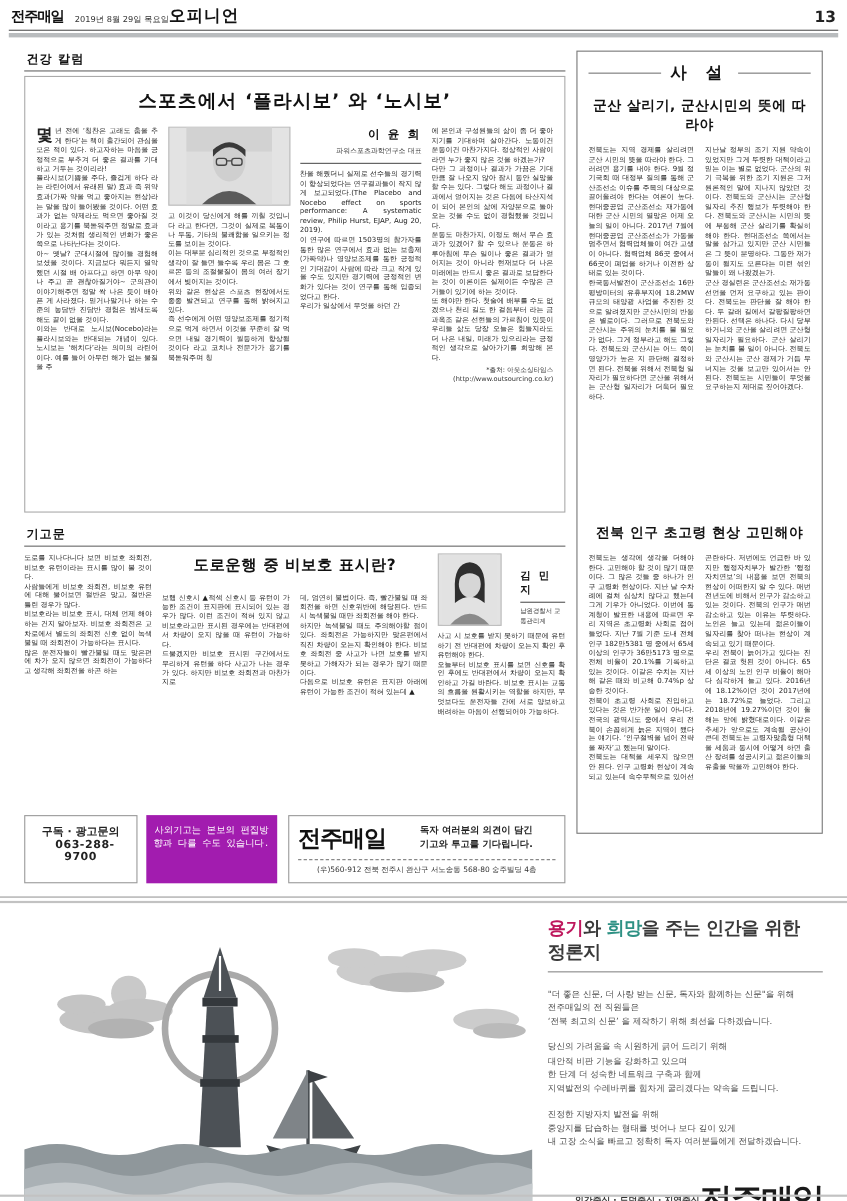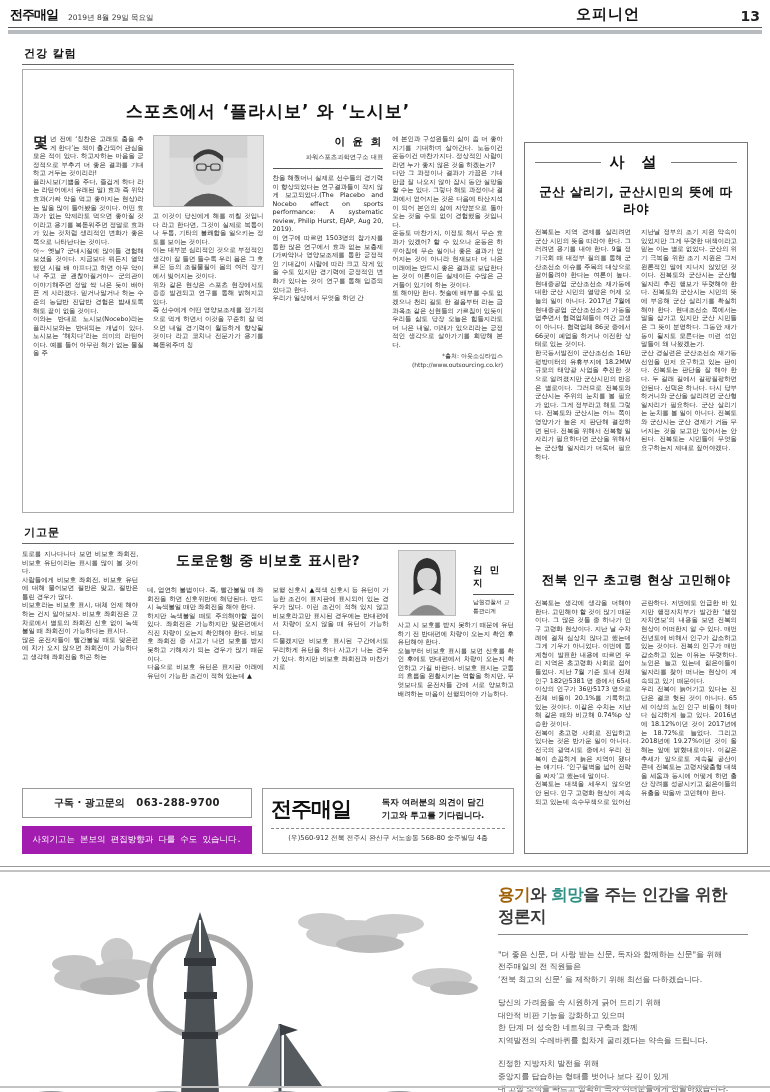--- a/index.html
+++ b/index.html
@@ -3,33 +3,33 @@
 <meta charset="utf-8">
 <style>
   html,body{margin:0;padding:0;background:#e9e9e9;}
   .page{width:770px;height:1092px;background:#ffffff;position:relative;overflow:hidden;
         font-family:"DejaVu Sans","Liberation Sans",sans-serif;color:#222;box-sizing:border-box;}
   .pre{white-space:pre-line;}
   
   .hdr{display:flex;align-items:flex-end;padding:4px 10px 2px 10px;height:20px;}
   .hdr .brand{font-size:13px;font-weight:bold;letter-spacing:-1px;color:#111;}
   .hdr .date{font-size:7.5px;color:#333;margin-left:10px;padding-bottom:1px;}
-  .hdr .section{flex:1;text-align:right;font-size:15px;font-weight:bold;letter-spacing:1px;color:#111;}
+  .hdr .section{flex:1;text-align:left;font-size:15px;font-weight:bold;letter-spacing:1px;color:#111;}
   .hdr .pageno{font-size:14px;font-weight:bold;color:#222;width:120px;text-align:right;}
   .hdr-rule{margin:1px 8px 0 8px;border-top:1px solid #555;}
   .hdr-band{margin:2px 8px 0 8px;height:4px;background:#b9bcbe;}
   
-  .main{display:flex;gap:10px;margin:12px 22px 0 22px;align-items:flex-end;}
+  .main{display:flex;gap:10px;margin:12px 22px 0 22px;}
   .leftcol{width:492px;flex:none;}
   .rightcol{flex:1;}
   
   .seclabel{font-size:11px;font-weight:bold;color:#111;border-bottom:1px solid #666;
             padding:0 0 3px 2px;letter-spacing:1px;}
   
-  .artbox{border:1px solid #aaa;margin-top:4px;padding:24px 10px;box-sizing:border-box;height:444px;overflow:hidden;}
+  .artbox{border:1px solid #aaa;margin-top:4px;padding:4px 10px;box-sizing:border-box;height:397px;overflow:hidden;}
   .art-headline{text-align:center;font-size:17px;font-weight:bold;letter-spacing:1px;color:#111;margin:6px 0 12px 0;}
   .cols4{display:grid;grid-template-columns:repeat(4,1fr);column-gap:9px;height:296px;overflow:hidden;}
   .coltext{font-size:6.4px;line-height:1.34;text-align:justify;color:#222;overflow:hidden;}
   .dropcap{float:left;font-size:15px;font-weight:bold;line-height:1;margin:0 2px 0 0;}
   .photo-box{width:100%;height:72px;border:1px solid #bbb;background:#e3e3e3;margin-bottom:5px;box-sizing:border-box;}
   .photo-box svg{display:block;width:100%;height:100%;}
   .author-blk{border-bottom:1px solid #555;padding-bottom:6px;margin-bottom:5px;}
   .author-name{font-size:10.5px;font-weight:bold;text-align:right;letter-spacing:2px;color:#111;}
   .author-title{font-size:6.3px;text-align:right;color:#333;margin-top:4px;}
   .src-note{font-size:6px;color:#333;text-align:right;margin-top:3px;}
@@ -41,21 +41,21 @@
                     font-size:14px;font-weight:bold;letter-spacing:0.5px;color:#111;}
   .pad-head{padding-top:36px;}
   .c-author{display:flex;gap:17px;margin-bottom:5px;}
   .c-photo{width:50%;height:66px;border:1px solid #bbb;background:#e3e3e3;flex:none;box-sizing:border-box;}
   .c-photo svg{display:block;width:100%;height:100%;}
   .c-ainfo{flex:1;padding-top:14px;}
   .c-aname{font-size:9.5px;font-weight:bold;letter-spacing:2px;color:#111;border-bottom:1px solid #555;padding-bottom:4px;}
   .c-atitle{font-size:5.8px;color:#333;margin-top:3px;}
   
   .noticerow{display:flex;gap:10px;margin-top:10px;}
-  .nleft{width:230px;flex:none;display:flex;flex-direction:column;gap:8px;}
+  .nleft{width:230px;flex:none;display:flex;flex-direction:row;gap:8px;}
   .subscribe{border:1px solid #999;padding:7px 6px;text-align:center;font-size:10px;font-weight:bold;color:#222;}
   .subscribe .phone{margin-left:8px;letter-spacing:0.5px;}
   .disclaimer{background:#a21caf;color:#fff;font-size:8.5px;text-align:center;padding:8px 4px;font-family:Liberation Mono, monospace;}
   .submitbox{flex:1;border:1px solid #999;padding:6px 8px;box-sizing:border-box;}
   .submit-top{display:flex;align-items:center;gap:10px;}
   .submit-logo{font-size:21px;font-weight:900;letter-spacing:-1px;color:#111;flex:none;}
   .submit-msg{flex:1;text-align:center;font-size:8.5px;font-weight:bold;color:#222;line-height:1.5;}
   .submit-dash{border-top:1px dashed #888;margin:5px 0 4px 0;}
   .submit-addr{text-align:center;font-size:6.8px;color:#333;}
   
@@ -152,25 +152,25 @@
 
       <div class="contrib">
         <div class="seclabel">기고문</div>
         <div class="contrib-body">
           <div class="contrib-headline">도로운행 중 비보호 표시란?</div>
           <div class="cols4b">
             <div class="coltext pre">도로를 지나다니다 보면 비보호 좌회전, 비보호 유턴이라는 표시를 많이 볼 것이다.
 사람들에게 비보호 좌회전, 비보호 유턴에 대해 물어보면 절반은 맞고, 절반은 틀린 경우가 많다.
 비보호라는 비보호 표시, 대체 언제 해야 하는 건지 알아보자. 비보호 좌회전은 교차로에서 별도의 좌회전 신호 없이 녹색불일 때 좌회전이 가능하다는 표시다.
 많은 운전자들이 빨간불일 때도 맞은편에 차가 오지 않으면 좌회전이 가능하다고 생각해 좌회전을 하곤 하는</div>
+            <div class="coltext pre pad-head">보행 신호시 ▲적색 신호시 등 유턴이 가능한 조건이 표지판에 표시되어 있는 경우가 많다. 이런 조건이 적혀 있지 않고 비보호라고만 표시된 경우에는 반대편에서 차량이 오지 않을 때 유턴이 가능하다.
+드물겠지만 비보호 표시된 구간에서도 무리하게 유턴을 하다 사고가 나는 경우가 있다. 하지만 비보호 좌회전과 마찬가지로</div>
             <div class="coltext pre pad-head">데, 엄연히 불법이다. 즉, 빨간불일 때 좌회전을 하면 신호위반에 해당된다. 반드시 녹색불일 때만 좌회전을 해야 한다.
 하지만 녹색불일 때도 주의해야할 점이 있다. 좌회전은 가능하지만 맞은편에서 직진 차량이 오는지 확인해야 한다. 비보호 좌회전 중 사고가 나면 보호를 받지 못하고 가해자가 되는 경우가 많기 때문이다.
 다음으로 비보호 유턴은 표지판 아래에 유턴이 가능한 조건이 적혀 있는데 ▲</div>
-            <div class="coltext pre pad-head">보행 신호시 ▲적색 신호시 등 유턴이 가능한 조건이 표지판에 표시되어 있는 경우가 많다. 이런 조건이 적혀 있지 않고 비보호라고만 표시된 경우에는 반대편에서 차량이 오지 않을 때 유턴이 가능하다.
-드물겠지만 비보호 표시된 구간에서도 무리하게 유턴을 하다 사고가 나는 경우가 있다. 하지만 비보호 좌회전과 마찬가지로</div>
             <div>
               <div class="c-author">
                 <div class="c-photo">
                   <svg viewBox="0 0 70 90">
                     <rect width="70" height="90" fill="#e2e2e2"></rect>
                     <path d="M10 90 Q35 62 60 90 Z" fill="#8a8a8a"></path>
                     <path d="M16 46 Q14 12 35 10 Q56 12 54 46 L54 62 Q44 54 35 54 Q26 54 16 62 Z" fill="#2f2f2f"></path>
                     <ellipse cx="35" cy="38" rx="14" ry="17" fill="#d6d6d6"></ellipse>
                     <path d="M21 30 Q35 18 49 30 Q47 22 35 20 Q23 22 21 30 Z" fill="#2f2f2f"></path>
                   </svg>
@@ -278,21 +278,21 @@
         </g>
 
         <path d="M0 214 Q30 204 58 214 T116 214 T174 214 T232 214 T290 214 T348 214 T406 214 T462 214 L462 278 L0 278 Z" fill="#8f979b"></path>
         <path d="M0 232 Q34 220 66 232 T132 232 T198 232 T264 232 T330 232 T396 232 T462 232 L462 278 L0 278 Z" fill="#aab1b5"></path>
         <path d="M0 250 Q38 238 74 250 T148 250 T222 250 T296 250 T370 250 T444 250 T462 250 L462 278 L0 278 Z" fill="#c6cbce"></path>
         <path d="M0 266 Q40 256 80 266 T160 266 T240 266 T320 266 T400 266 T462 266 L462 278 L0 278 Z" fill="#e0e3e5"></path>
       </svg>
     </div>
     <div class="promo">
       <div class="promo-title">
-        <span id="t-courage" style="color: #a16207;">용기</span><span>와 </span><span id="t-hope" style="color: rgb(46, 145, 132);">희망</span><span>을 주는 인간을 위한 정론지</span>
+        <span id="t-courage" style="color: #be185d;">용기</span><span>와 </span><span id="t-hope" style="color: rgb(46, 145, 132);">희망</span><span>을 주는 인간을 위한 정론지</span>
       </div>
       <div class="promo-rule"></div>
       <p class="pre">"더 좋은 신문, 더 사랑 받는 신문, 독자와 함께하는 신문"을 위해
 전주매일의 전 직원들은
 ‘전북 최고의 신문’ 을 제작하기 위해 최선을 다하겠습니다.</p>
       <p class="pre">당신의 가려움을 속 시원하게 긁어 드리기 위해
 대안적 비판 기능을 강화하고 있으며
 한 단계 더 성숙한 네트워크 구축과 함께
 지역발전의 수레바퀴를 힘차게 굴리겠다는 약속을 드립니다.</p>
       <p class="pre">진정한 지방자치 발전을 위해

